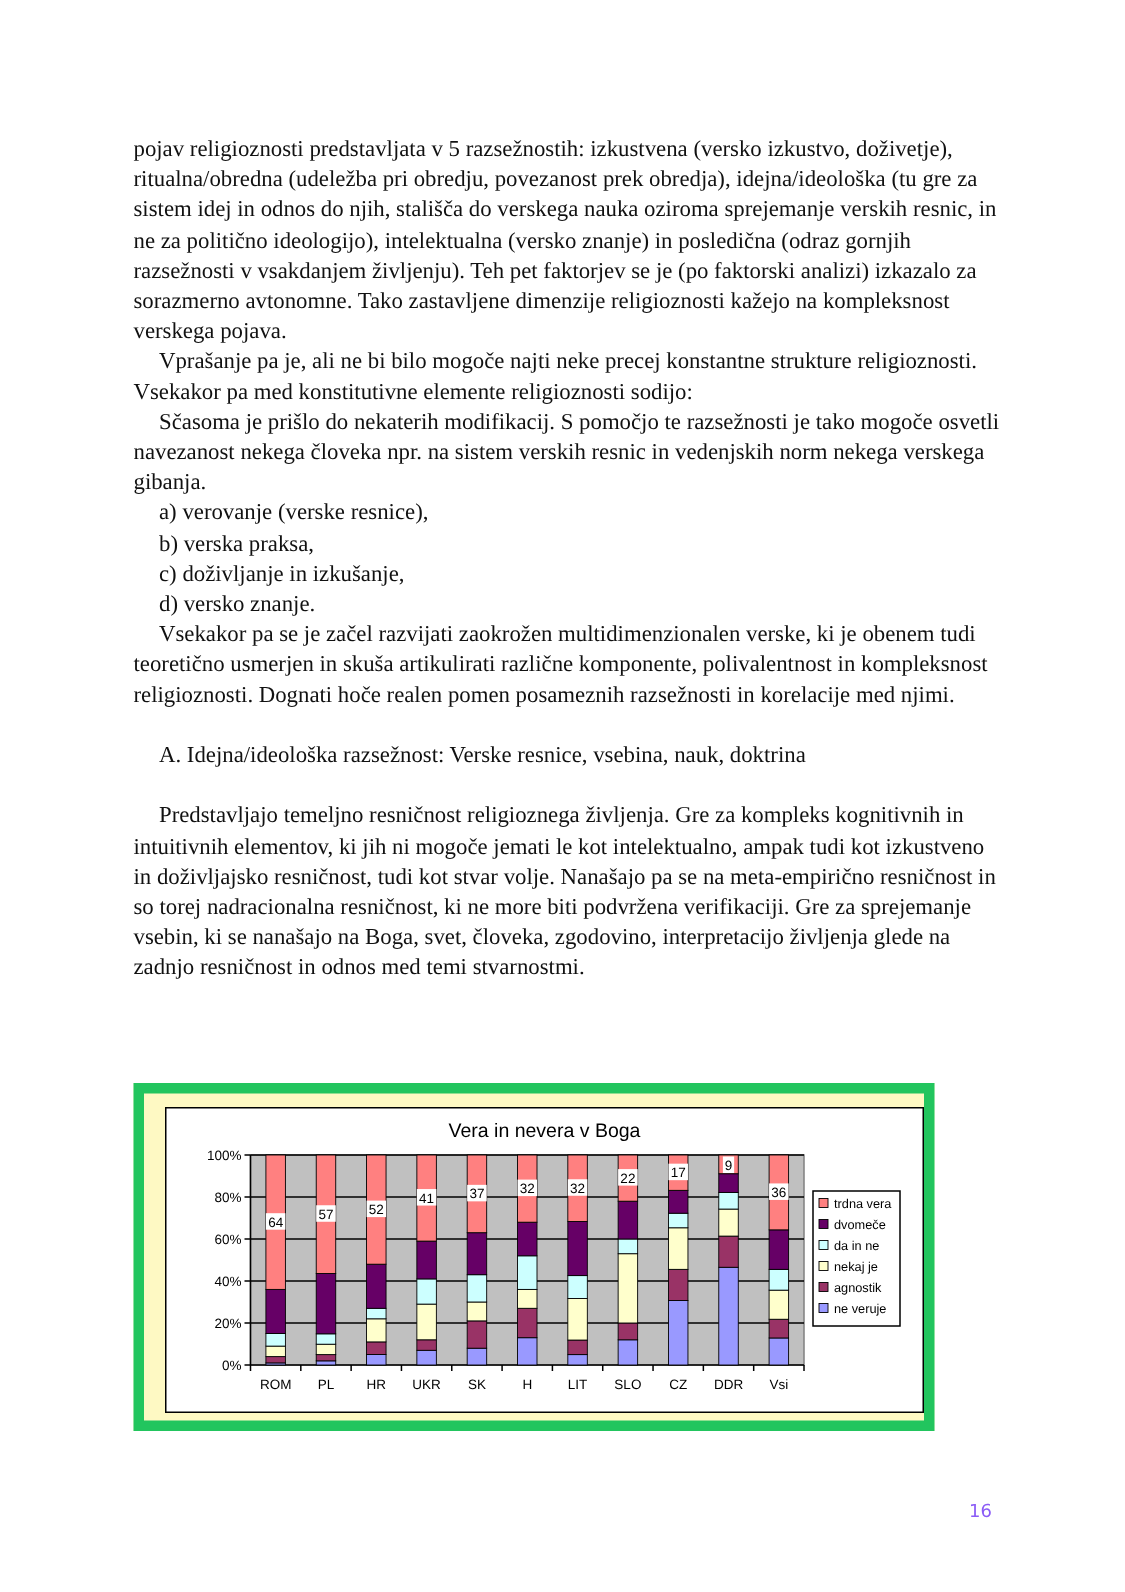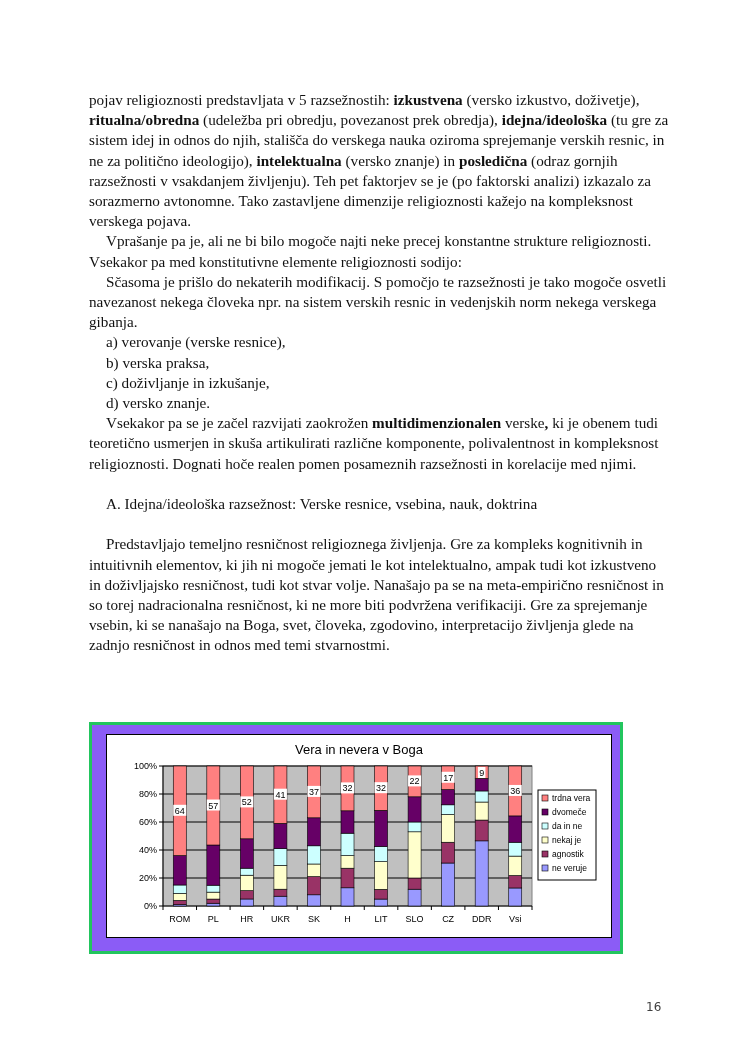--- a/index.html
+++ b/index.html
@@ -2,31 +2,31 @@
 <html><head>
 <meta charset="utf-8">
 <style>
   html, body { margin: 0; padding: 0; background: #ffffff; }
   body { width: 750px; height: 1061px; position: relative; overflow: hidden; }
   .page { position: absolute; left: 89px; top: 90px; width: 580px;
     font-family: "Liberation Serif", serif; font-size: 15.2px; color: #111; line-height: 20.2px; }
   .page p { margin: 0; text-align: left; }
   .ind { text-indent: 17px; }
   .li { padding-left: 17px; }
-  b { font-weight: bold; }
+  b { font-weight: normal; }
   .blank { height: 20.2px; }
   .heading { padding-left: 17px; font-weight: normal; }
   .caption { margin-top: 0; }
   .figure { position: absolute; left: 89px; top: 722px; width: 534px; height: 232px;
-    border: 3px solid #22c55e; box-sizing: border-box; background: #8b5cf6; }
+    border: 7px solid #22c55e; box-sizing: border-box; background: #fef9c3; }
   .chartbox { position: absolute; left: 14px; top: 9px; width: 506px; height: 204px;
     border: 1px solid #000; box-sizing: border-box; background: #fff; }
   svg text { font-family: "Liberation Sans", sans-serif; }
   .pagenum { position: absolute; left: 646px; top: 1000px; font-family: "DejaVu Sans", sans-serif;
-    font-size: 12px; color: #404040; }
+    font-size: 12px; color: #8b5cf6; }
 </style>
 </head>
 <body>
 
 <div class="page">
   <p id="p1"><span>pojav religioznosti predstavljata v 5 razsežnostih: </span><b>izkustvena</b><span> (versko izkustvo, doživetje), </span><b>ritualna/obredna</b><span> (udeležba pri obredju, povezanost prek obredja), </span><b>idejna/ideološka</b><span> (tu gre za sistem idej in odnos do njih, stališča do verskega nauka oziroma sprejemanje verskih resnic, in ne za politično ideologijo), </span><b>intelektualna</b><span> (versko znanje) in </span><b>posledična</b><span> (odraz gornjih razsežnosti v vsakdanjem življenju). Teh pet faktorjev se je (po faktorski analizi) izkazalo za sorazmerno avtonomne. Tako zastavljene dimenzije religioznosti kažejo na kompleksnost verskega pojava.</span></p>
   <p class="ind">Vprašanje pa je, ali ne bi bilo mogoče najti neke precej konstantne strukture religioznosti. Vsekakor pa med konstitutivne elemente religioznosti sodijo:</p>
   <p class="ind">Sčasoma je prišlo do nekaterih modifikacij. S pomočjo te razsežnosti je tako mogoče osvetli navezanost nekega človeka npr. na sistem verskih resnic in vedenjskih norm nekega verskega gibanja.</p>
   <p class="li">a) verovanje (verske resnice),</p>
   <p class="li">b) verska praksa,</p>

